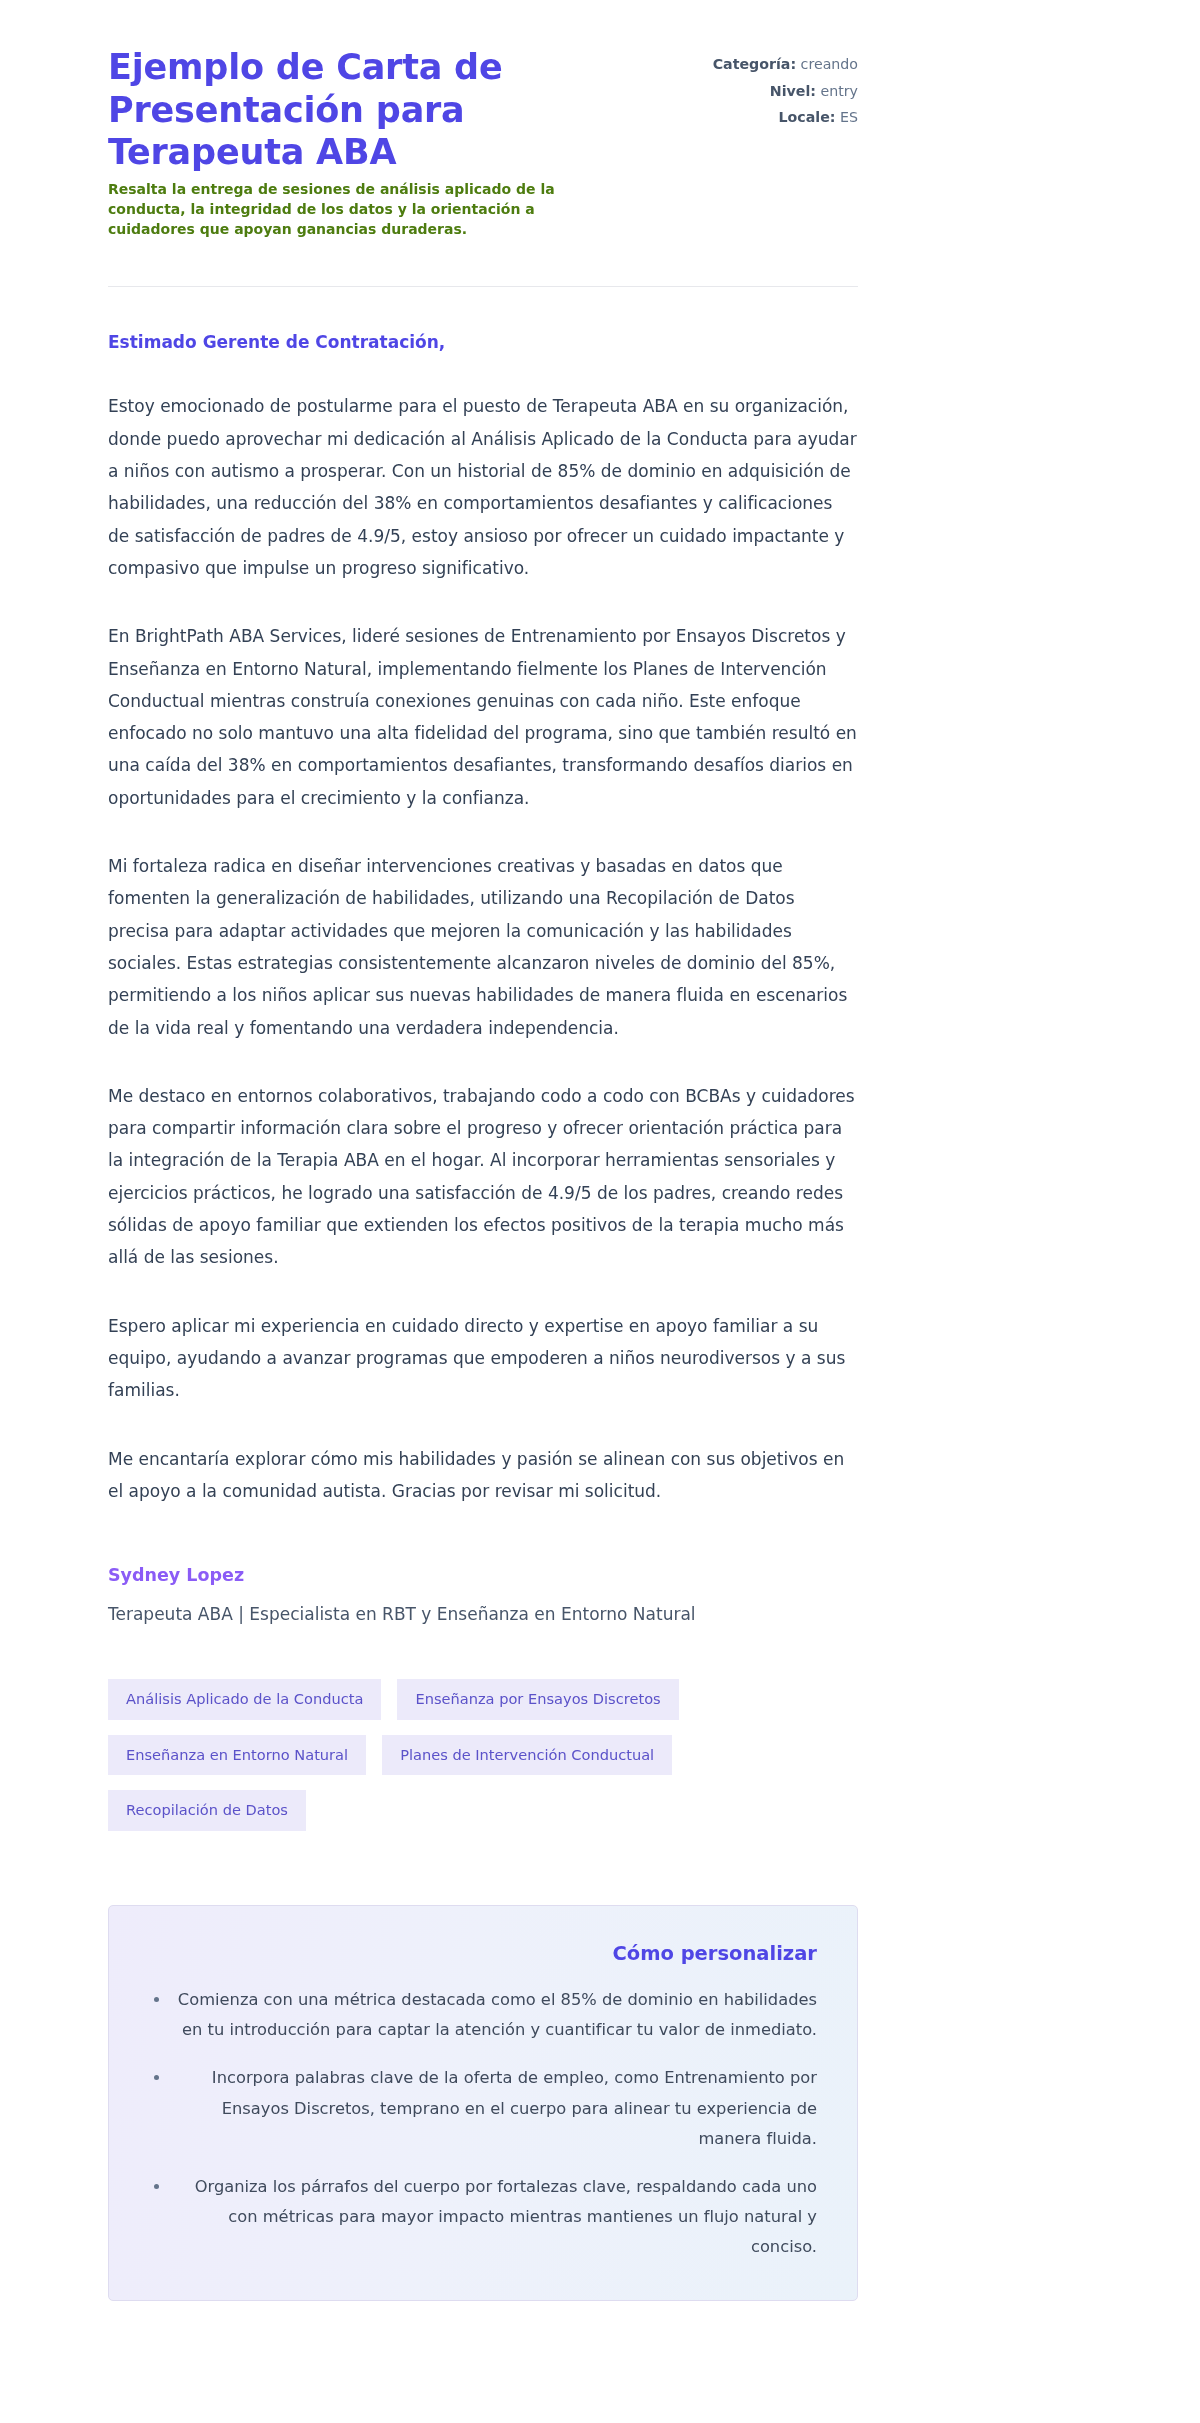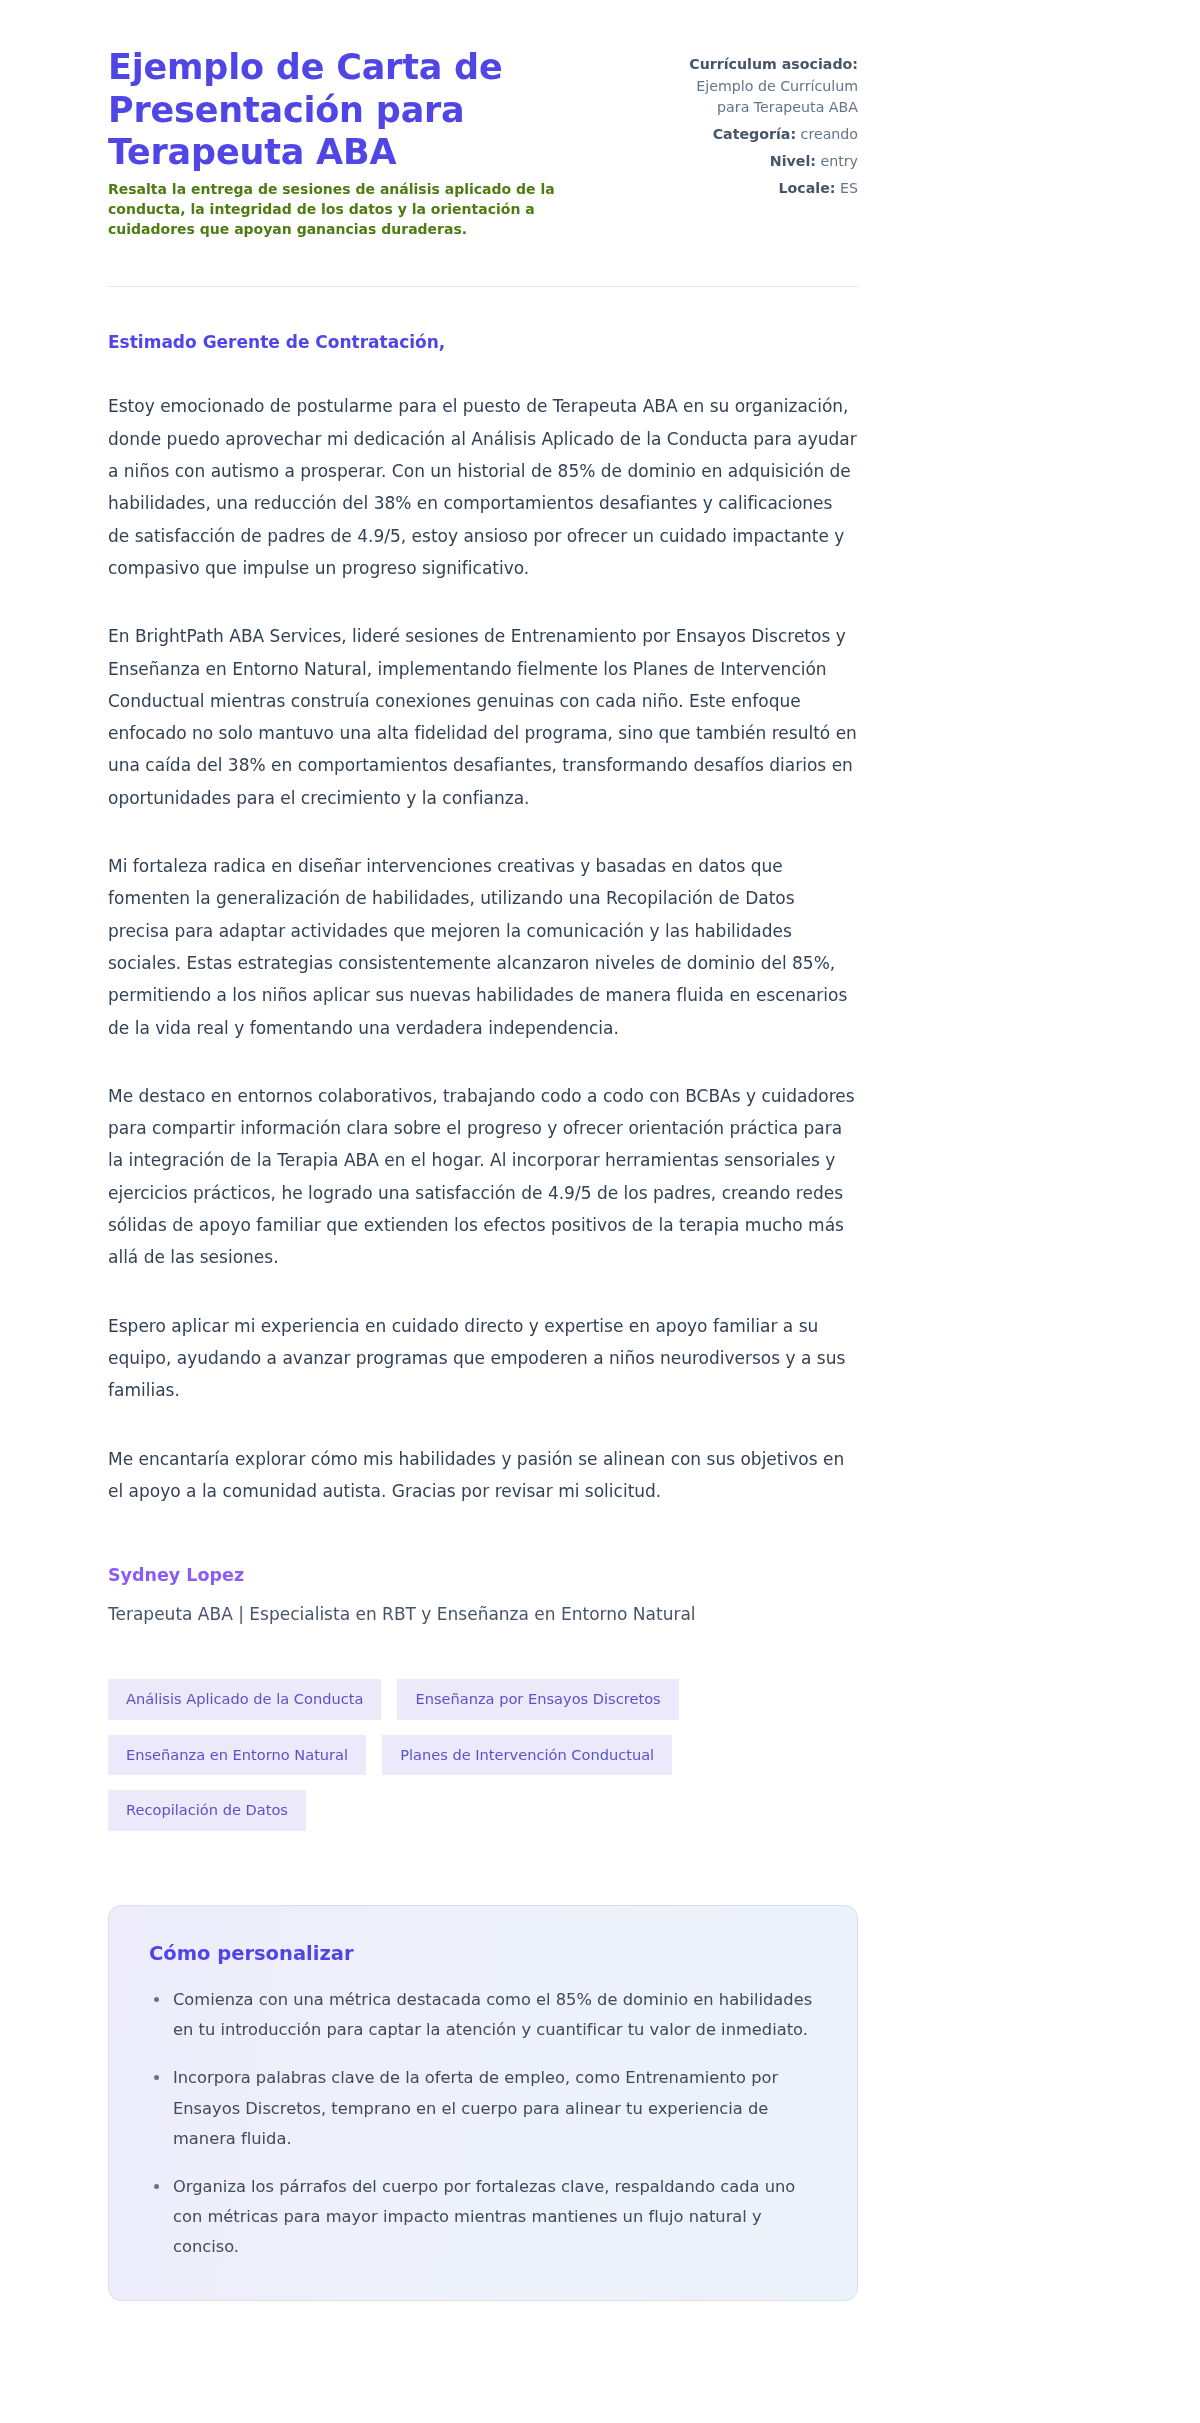--- a/index.html
+++ b/index.html
@@ -130,23 +130,24 @@
     border-radius: 0;
     white-space: nowrap;
     font-weight: 400;
   }
 
   
   .callout {
     margin-top: 74px;
     background: linear-gradient(100deg, #eeecfb 0%, #eef1fb 46%, #eaf2fa 100%);
     border: 1px solid #dedcf0;
-    border-radius: 13px;
+    border-radius: 5px;
     padding: 34px 40px 38px 40px;
     max-width: 1000px;
+    text-align: right;
   }
   .callout-title {
     margin: 0 0 18px 0;
     font-size: 19.5px;
     font-weight: 700;
     color: #4f46e5;
     line-height: 1.4;
   }
   .callout-list {
     margin: 0;
@@ -179,24 +180,20 @@
 <div class="page">
 
   <div class="doc-header">
 
     <div class="header-left">
       <h1 class="doc-title">Ejemplo de Carta de Presentación para Terapeuta ABA</h1>
       <p class="doc-subtitle">Resalta la entrega de sesiones de análisis aplicado de la conducta, la integridad de los datos y la orientación a cuidadores que apoyan ganancias duraderas.</p>
     </div>
 
     <div class="header-meta">
-      <div class="meta-row">
-        <span class="meta-key">Currículum asociado:</span>
-        <span class="meta-val">Ejemplo de Currículum para Terapeuta ABA</span>
-      </div>
       <div class="meta-row">
         <span class="meta-key">Categoría:</span>
         <span class="meta-val">creando</span>
       </div>
       <div class="meta-row">
         <span class="meta-key">Nivel:</span>
         <span class="meta-val">entry</span>
       </div>
       <div class="meta-row">
         <span class="meta-key">Locale:</span>

